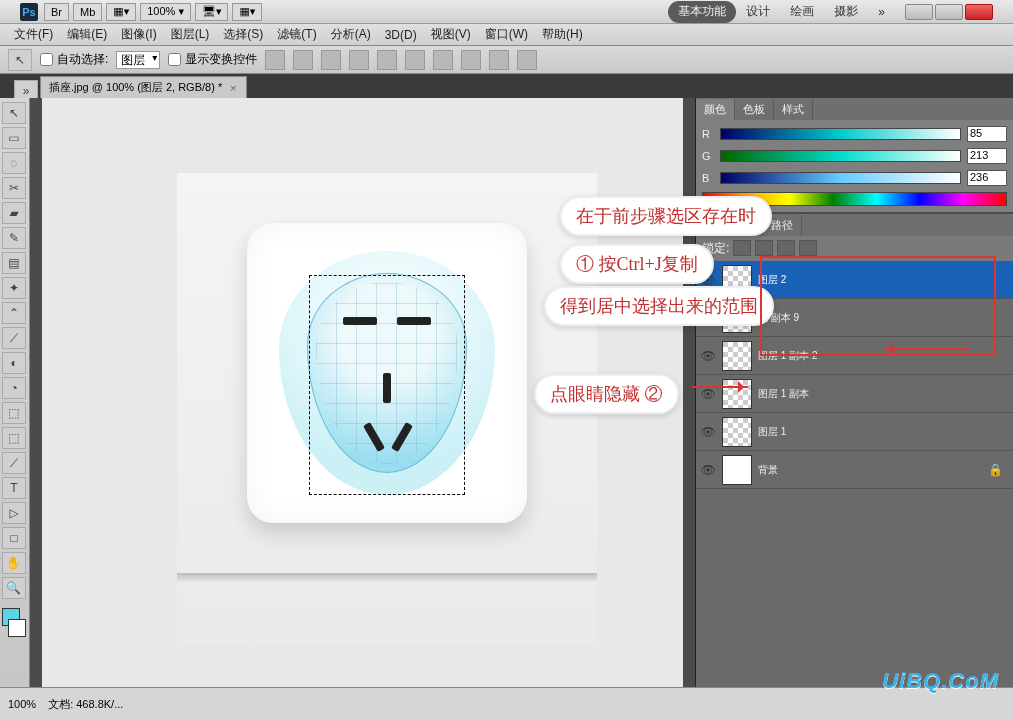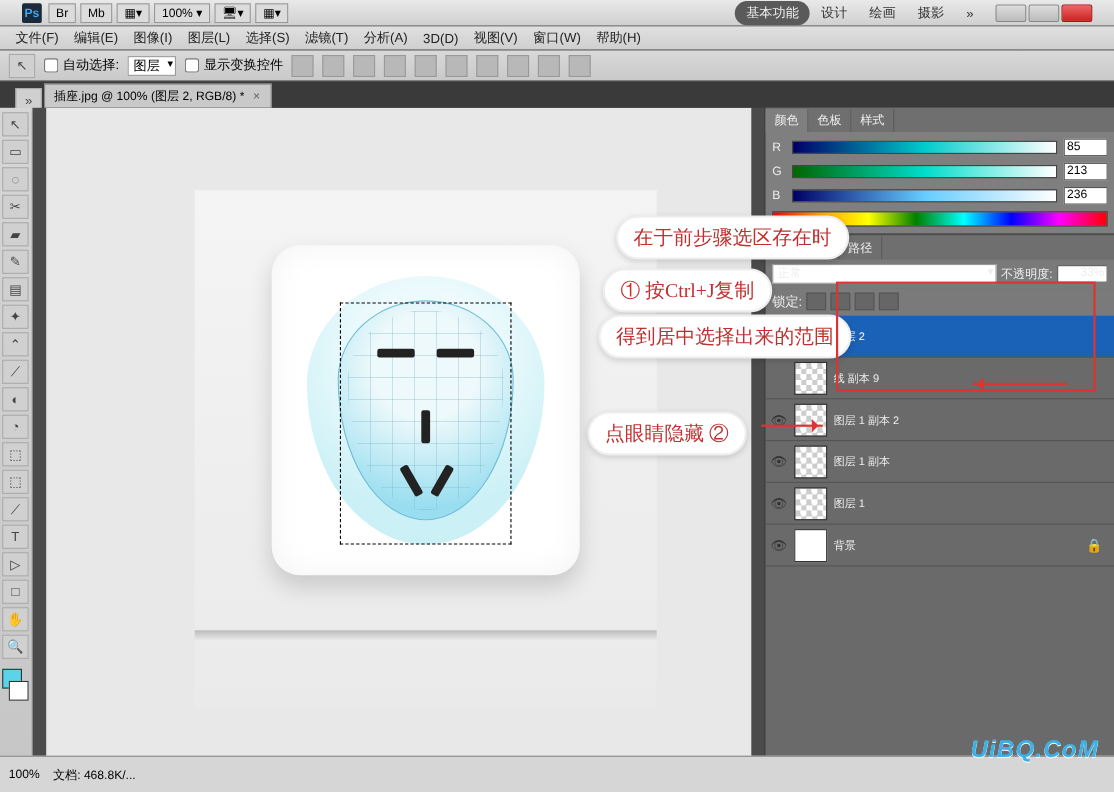--- a/index.html
+++ b/index.html
@@ -244,25 +244,20 @@
         <div class="hue-bar"></div>
       </div>
     </div>
 
     <div class="panel layers-panel">
       <div class="panel-tabs">
         <div class="ptab active">层</div>
         <div class="ptab">通道</div>
         <div class="ptab">路径</div>
       </div>
-      <div class="opacity-row">
-        <div class="sel-dd" style="flex:1">正常</div>
-        <span>不透明度:</span>
-        <div class="val-box">33%</div>
-      </div>
       <div class="lock-row">
         <span style="color:#eee;font-size:12px">锁定:</span>
         <div class="lock-icon"></div>
         <div class="lock-icon"></div>
         <div class="lock-icon"></div>
         <div class="lock-icon"></div>
       </div>
       <div class="layer-list">
         <div class="layer-item selected">
           <span class="eye on"></span>
@@ -299,19 +294,19 @@
     </div>
   </div>
 </div>
 
 <div class="status-bar">
   <span>100%</span>
   <span>文档: 468.8K/...</span>
 </div>
 
 <div class="bubble" style="left:560px; top:196px;">在于前步骤选区存在时</div>
-<div class="bubble" style="left:548px; top:244px;">① 按Ctrl+J复制</div>
+<div class="bubble" style="left:560px; top:244px;">① 按Ctrl+J复制</div>
 <div class="bubble" style="left:544px; top:286px;">得到居中选择出来的范围</div>
 <div class="bubble" style="left:534px; top:374px;">点眼睛隐藏 ②</div>
 <div class="arrow-red left" style="left:884px; top:348px; width:86px;"></div>
 <div class="arrow-red" style="left:692px; top:386px; width:56px;"></div>
 <div class="red-box" style="left:760px; top:256px; width:236px; height:100px;"></div>
 <div class="watermark">UiBQ.CoM</div>
 
 </body></html>

